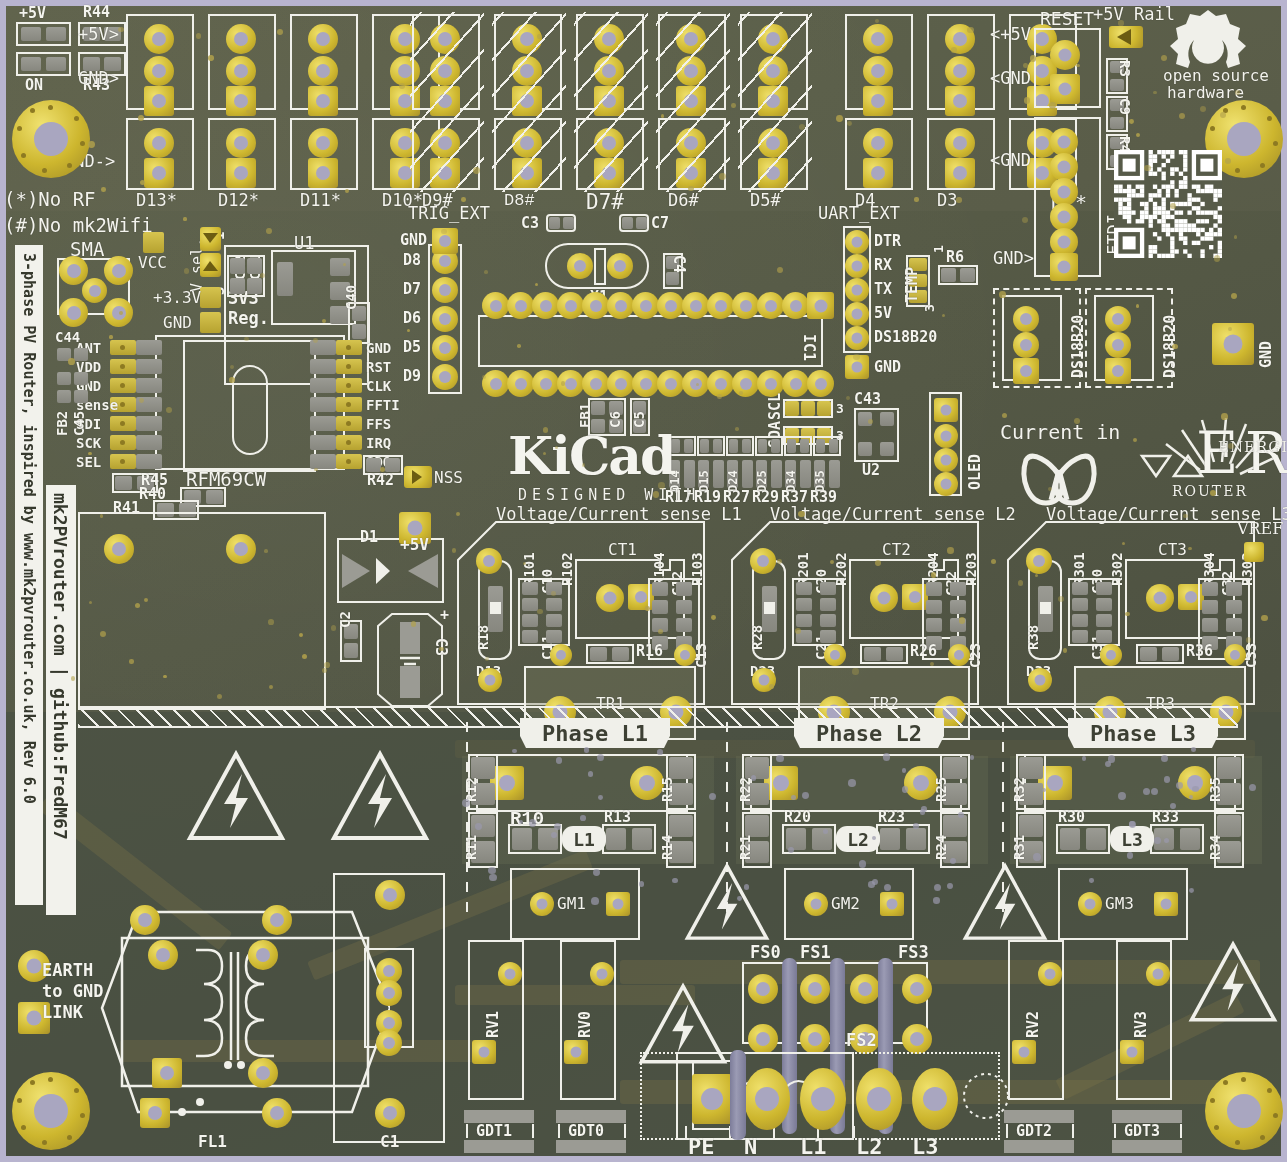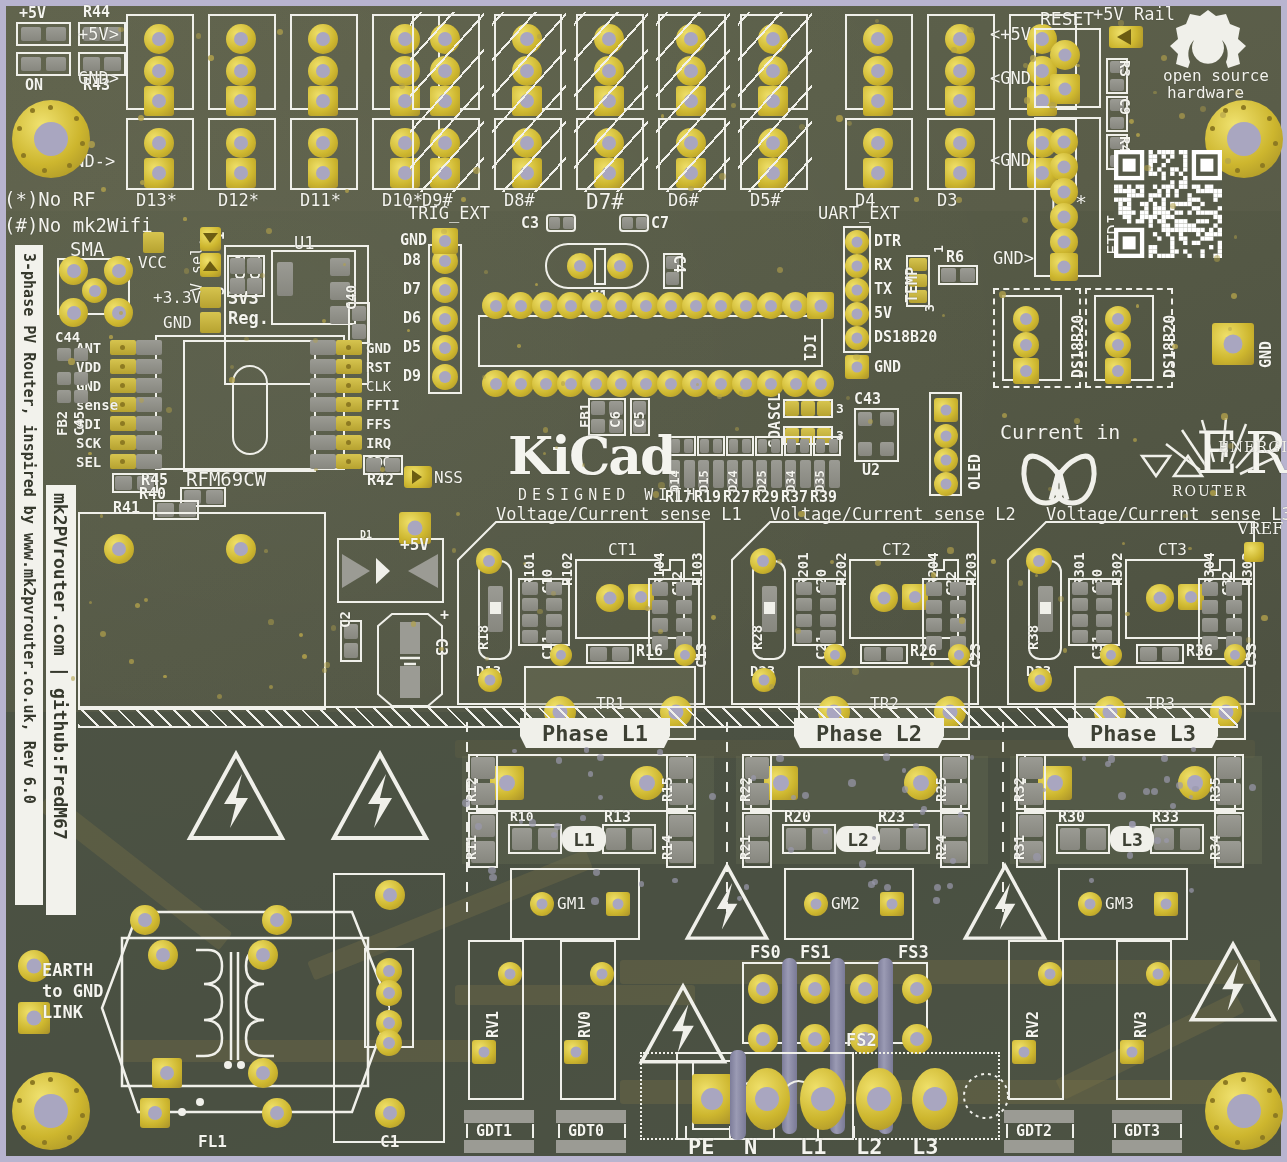--- a/index.html
+++ b/index.html
@@ -269,21 +269,21 @@
       </div>
       <div class="slk" style="left:494px;top:118px;width:68px;height:72px"></div>
       <div class="pad" style="left:512px;top:128px;width:30px;height:30px">
         <div class="hole" style="width:14px;height:14px"></div>
       </div>
       <div class="padsq" style="left:512px;top:158px;width:30px;height:30px">
         <div class="hole" style="width:14px;height:14px"></div>
       </div>
       <div style="left:492px;top:12px;width:74px;height:180px;position:absolute;
         background:repeating-linear-gradient(-48deg, transparent 0 22px, #f0f0ea 22px 24px);"></div>
-      <div class="lbl" style="left:504px;top:192px;font-size:17px;">D8#</div>
+      <div class="lbl" style="left:504px;top:192px;font-size:17px;font-family:Liberation Mono, monospace;">D8#</div>
       <div class="slk" style="left:576px;top:14px;width:68px;height:96px"></div>
       <div class="pad" style="left:594px;top:24px;width:30px;height:30px">
         <div class="hole" style="width:14px;height:14px"></div>
       </div>
       <div class="pad" style="left:594px;top:56px;width:30px;height:30px">
         <div class="hole" style="width:14px;height:14px"></div>
       </div>
       <div class="padsq" style="left:594px;top:86px;width:30px;height:30px">
         <div class="hole" style="width:14px;height:14px"></div>
       </div>
@@ -795,21 +795,21 @@
       <div class="smd" style="left:310px;top:340px;width:26px;height:15px"></div>
       <div style="position:absolute;left:346px;top:345px;width:5px;height:5px;border-radius:50%;background:#8d7a22"></div>
       <div class="lbl" style="left:366px;top:341px;font-size:14px;font-weight:bold;">GND</div>
       <div class="smdg" style="left:336px;top:359px;width:26px;height:15px"></div>
       <div class="smd" style="left:310px;top:359px;width:26px;height:15px"></div>
       <div style="position:absolute;left:346px;top:364px;width:5px;height:5px;border-radius:50%;background:#8d7a22"></div>
       <div class="lbl" style="left:366px;top:360px;font-size:14px;font-weight:bold;">RST</div>
       <div class="smdg" style="left:336px;top:378px;width:26px;height:15px"></div>
       <div class="smd" style="left:310px;top:378px;width:26px;height:15px"></div>
       <div style="position:absolute;left:346px;top:383px;width:5px;height:5px;border-radius:50%;background:#8d7a22"></div>
-      <div class="lbl" style="left:366px;top:379px;font-size:14px;font-weight:normal;">CLK</div>
+      <div class="lbl" style="left:366px;top:379px;font-size:14px;font-weight:bold;">CLK</div>
       <div class="smdg" style="left:336px;top:397px;width:26px;height:15px"></div>
       <div class="smd" style="left:310px;top:397px;width:26px;height:15px"></div>
       <div style="position:absolute;left:346px;top:402px;width:5px;height:5px;border-radius:50%;background:#8d7a22"></div>
       <div class="lbl" style="left:366px;top:398px;font-size:14px;font-weight:bold;">FFTI</div>
       <div class="smdg" style="left:336px;top:416px;width:26px;height:15px"></div>
       <div class="smd" style="left:310px;top:416px;width:26px;height:15px"></div>
       <div style="position:absolute;left:346px;top:421px;width:5px;height:5px;border-radius:50%;background:#8d7a22"></div>
       <div class="lbl" style="left:366px;top:417px;font-size:14px;font-weight:bold;">FFS</div>
       <div class="smdg" style="left:336px;top:435px;width:26px;height:15px"></div>
       <div class="smd" style="left:310px;top:435px;width:26px;height:15px"></div>
@@ -1196,21 +1196,21 @@
 
   <div class="slk" style="left:78px;top:512px;width:248px;height:198px"></div>
   <div class="pad" style="left:104px;top:534px;width:30px;height:30px">
       <div class="hole" style="width:14px;height:14px"></div>
     </div>
   <div class="pad" style="left:226px;top:534px;width:30px;height:30px">
       <div class="hole" style="width:14px;height:14px"></div>
     </div>
 
   <div class="slk" style="left:337px;top:538px;width:107px;height:65px"></div>
-  <div class="lbl" style="left:360px;top:530px;font-size:10px;font-weight:bold">D1</div>
+  <div class="lbl" style="left:360px;top:530px;font-size:15px;font-weight:bold">D1</div>
   <svg class="warn" style="left:340px;top:548px;width:100px;height:46px" viewBox="0 0 100 46">
     <polygon points="2,6 2,40 30,23" fill="#9b9b94"></polygon>
     <polygon points="36,10 36,36 50,23" fill="#f0f0ea"></polygon>
     <polygon points="98,6 98,40 68,23" fill="#9b9b94"></polygon>
   </svg>
   <div class="padsq" style="left:399px;top:512px;width:32px;height:32px">
       <div class="hole" style="width:15px;height:15px"></div>
     </div>
   <div class="lbl" style="left:400px;top:537px;font-size:16px;font-weight:bold">+5V</div>
 
@@ -1465,21 +1465,21 @@
       <div class="smd" style="left:669px;top:757px;width:24px;height:22px"></div>
       <div class="smd" style="left:669px;top:783px;width:24px;height:22px"></div>
       <div class="slk" style="left:666px;top:812px;width:30px;height:56px"></div>
       <div class="smd" style="left:669px;top:815px;width:24px;height:22px"></div>
       <div class="smd" style="left:669px;top:841px;width:24px;height:22px"></div>
       <div class="lbl v" style="left: 660px; top: 802px; font-size: 14px; font-weight: bold;">R15</div>
       <div class="lbl v" style="left: 660px; top: 860px; font-size: 14px; font-weight: bold;">R14</div>
       <div class="slk" style="left:508px;top:824px;width:54px;height:30px"></div>
       <div class="smd" style="left:512px;top:828px;width:20px;height:22px"></div>
       <div class="smd" style="left:538px;top:828px;width:20px;height:22px"></div>
-      <div class="lbl" style="left:510px;top:810px;font-size:13px;font-weight:bold;">R10</div>
+      <div class="lbl" style="left:510px;top:810px;font-size:19px;font-weight:bold;font-family:Liberation Mono, monospace;">R10</div>
       <div class="slk" style="left:602px;top:824px;width:54px;height:30px"></div>
       <div class="smd" style="left:606px;top:828px;width:20px;height:22px"></div>
       <div class="smd" style="left:632px;top:828px;width:20px;height:22px"></div>
       <div class="lbl" style="left:604px;top:810px;font-size:15px;font-weight:bold;">R13</div>
       <div class="tag" style="left:562px;top:826px;width:44px;height:26px;font-size:18px;border-radius:11px;">L1</div>
       <div class="slk" style="left:510px;top:868px;width:130px;height:72px"></div>
       <div class="lbl" style="left:557px;top:896px;font-size:16px;">GM1</div>
       <div class="pad" style="left:530px;top:892px;width:24px;height:24px">
         <div class="hole" style="width:11px;height:11px"></div>
       </div>

